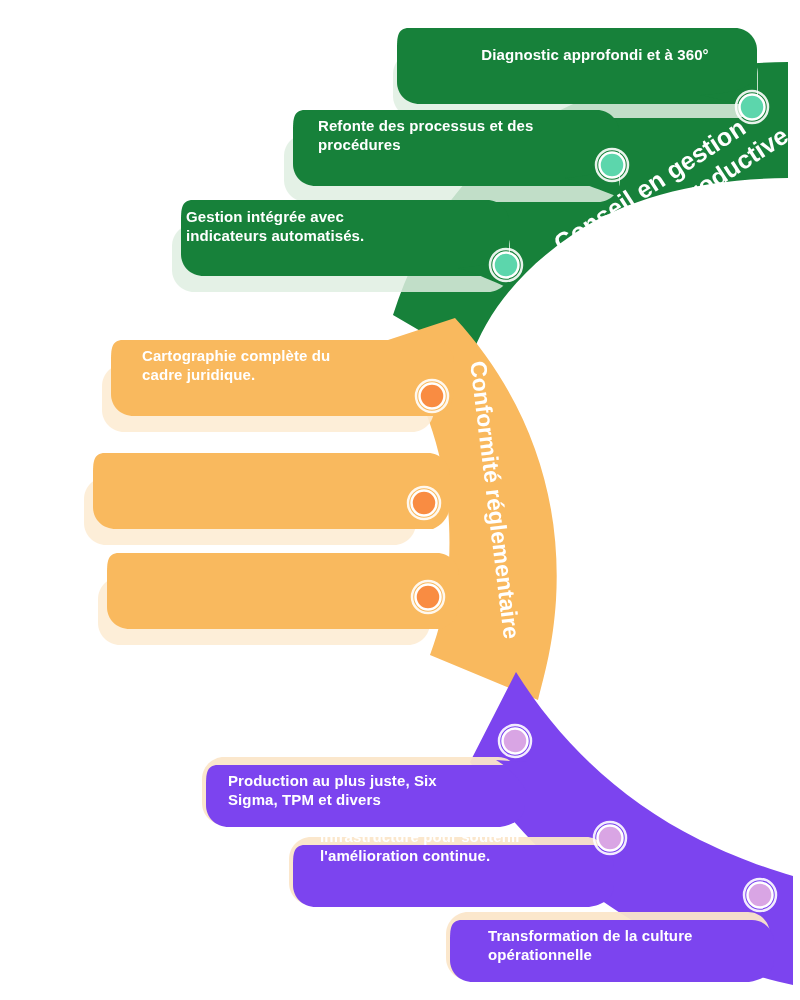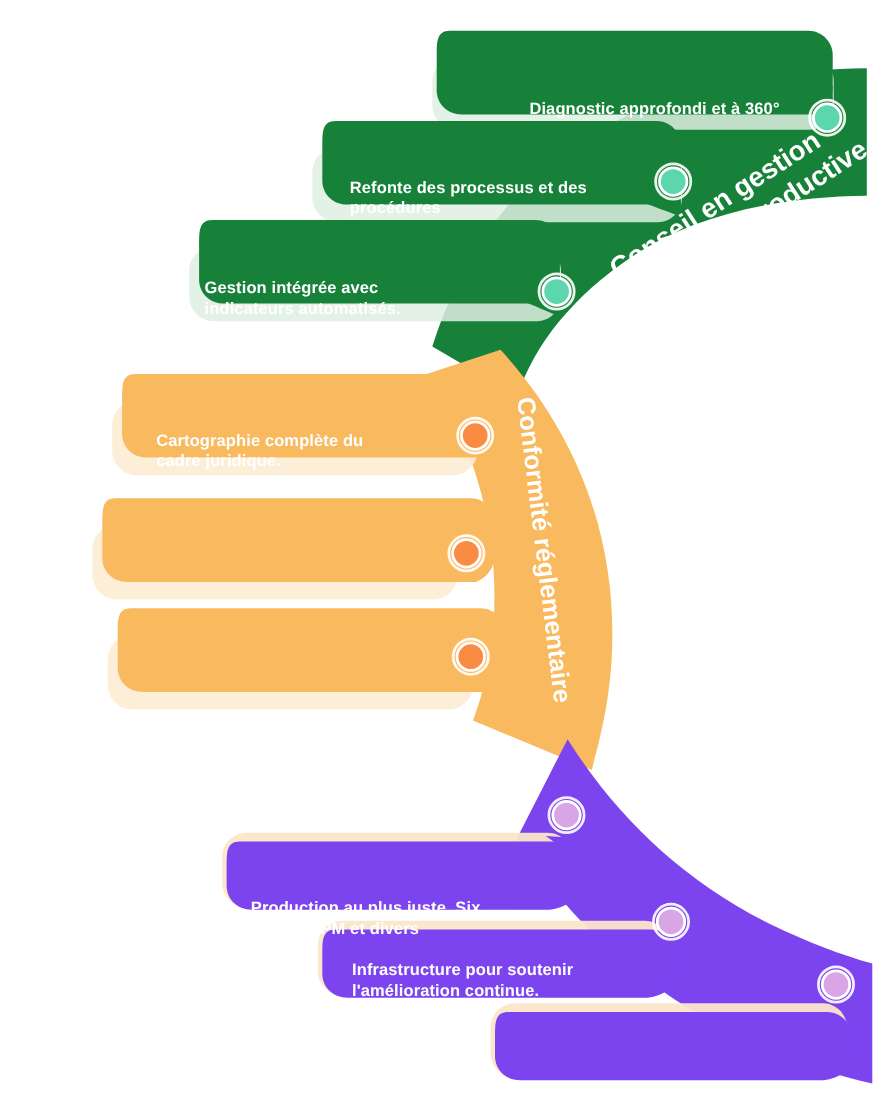--- a/index.html
+++ b/index.html
@@ -6,21 +6,21 @@
   body{width:800px;height:1000px;position:relative;overflow:hidden;
        font-family:"Liberation Sans","DejaVu Sans",sans-serif;background:#ffffff;}
   #stage{position:absolute;left:0;top:0;width:800px;height:1000px;}
   svg.layer{position:absolute;left:0;top:0;width:800px;height:1000px;overflow:visible;}
   #arcs{z-index:1;}
   #bubbles{z-index:2;}
   #nodes{z-index:4;}
   .bubble-text{
     position:absolute;z-index:3;color:#ffffff;font-weight:bold;
     font-size:15px;line-height:1.25;letter-spacing:.1px;
-    white-space:pre-line;pointer-events:none;margin-top:45px;
+    white-space:pre-line;pointer-events:none;
   }
   .arc-label{
     fill:#ffffff;font-weight:bold;font-family:"Liberation Sans","DejaVu Sans",sans-serif;
     paint-order:stroke;
   }
 </style>
 </head>
 <body>
 
 <div id="stage">
@@ -131,20 +131,22 @@
   <div class="bubble-text" style="left:142px;top:347px;width:300px;">Cartographie complète du
 cadre juridique.</div>
 
   <div class="bubble-text" style="left:186px;top:208px;width:300px;">Gestion intégrée avec
 indicateurs automatisés.</div>
 
   <div class="bubble-text" style="left:228px;top:772px;width:290px;">Production au plus juste, Six
 Sigma, TPM et divers</div>
   <div class="bubble-text" style="left:320px;top:828px;width:290px;">Infrastructure pour soutenir
 l'amélioration continue.</div>
+  <div class="bubble-text" style="left:488px;top:927px;width:290px;">Transformation de la culture
+opérationnelle</div>
 
   <svg class="layer" id="nodes" viewBox="0 0 800 1000">
 
     <g transform="translate(663,206) rotate(-33)">
       <text class="arc-label" x="0" y="-16" font-size="25" text-anchor="middle">Conseil en gestion</text>
       <text class="arc-label" x="0" y="14" font-size="25" text-anchor="middle">et l'efficacité productive</text>
     </g>
 
     <g transform="translate(494,500) rotate(83)">
       <text class="arc-label" x="0" y="7" font-size="23" text-anchor="middle">Conformité réglementaire</text>

